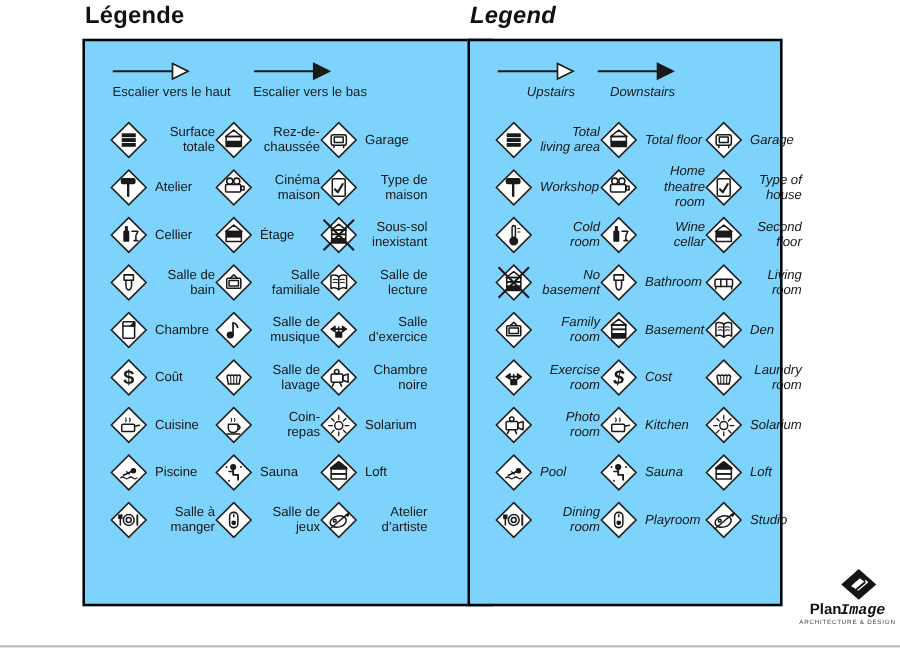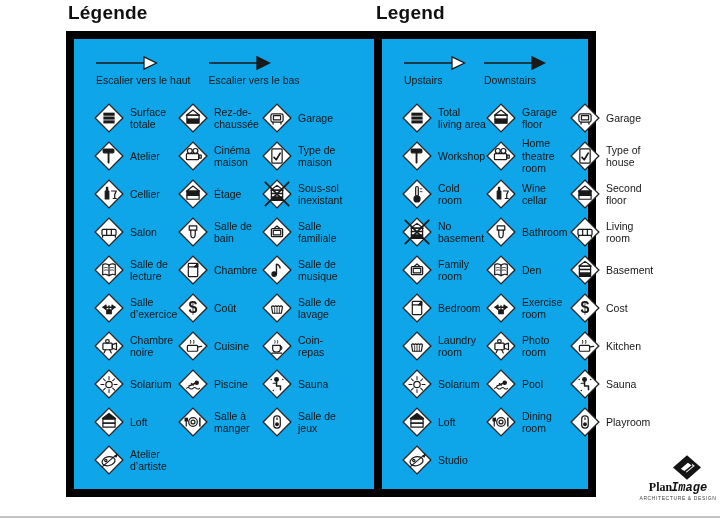--- a/index.html
+++ b/index.html
@@ -4,49 +4,49 @@
 <style>
   html,body{margin:0;padding:0;}
   body{
     width:720px;height:523px;background:#ffffff;overflow:hidden;
     font-family:"Liberation Sans",sans-serif;color:#1a1a1a;
     -webkit-font-smoothing:antialiased;position:relative;
   }
   .sheet{position:absolute;inset:0;}
   .panel{position:absolute;top:2px;}
   .panel.fr{left:66px;width:329px;}
-  .panel.en{left:374px;width:222px;}
+  .panel.en{left:374px;width:252px;font-style:italic;}
   .panel h2{
     margin:0 0 7px 2px;font-size:19px;line-height:22px;font-weight:700;
     letter-spacing:.2px;color:#111;
   }
   .box{
-    border:8px solid #000000;background:#0ea5e9;height:438px;
-    padding:12px 6px 0 20px;box-sizing:content-box;
+    border:2px solid #000000;background:#7dd3fc;height:438px;
+    padding:12px 6px 0 20px;box-sizing:content-box;text-align:right;
   }
   .arrows{display:flex;gap:18px;height:46px;margin-left:2px;}
   .arrow-group{display:flex;flex-direction:column;}
   .arrow-group svg{display:block;margin-top:4px;}
   .arrow-label{font-size:10.5px;line-height:13px;margin-top:3px;white-space:nowrap;}
   .grid{
     display:grid;grid-template-columns:84px 84px 1fr;grid-auto-rows:38px;
     align-items:center;margin-top:2px;
   }
   .item{display:flex;align-items:center;gap:6px;}
   .item .diamond{flex:0 0 auto;width:30px;height:30px;display:block;}
   .item .label{
     font-size:10.5px;line-height:12.5px;max-width:50px;color:#161616;
   }
   .logo{
     position:absolute;right:5px;top:455px;width:74px;
     display:flex;flex-direction:column;align-items:center;
   }
   .logo-mark{display:block;margin-bottom:1px;margin-left:18px;}
   .logo-text{font-size:12px;line-height:12px;white-space:nowrap;color:#101010;}
-  .logo-plan{font-weight:700;font-family:Liberation Serif, serif;}
+  .logo-plan{font-weight:700;font-family:Liberation Sans, sans-serif;}
   .logo-image{
     font-family:Liberation Mono, monospace;font-style:italic;font-weight:700;
     margin-left:-1px;
   }
   .logo-tagline{
     font-size:5px;letter-spacing:.6px;color:#444;margin-top:1px;white-space:nowrap;
   }
   .baseline{
     position:absolute;left:0;right:0;top:516px;height:2px;background:#c3c3c3;
   }
@@ -178,33 +178,20 @@
                   <rect x="10" y="19.4" width="12" height="3.4" fill="#1a1a1a"></rect>
                 </g>
                 <path d="M3 3 29 29 M29 3 3 29" stroke="#1a1a1a" stroke-width="1.8"></path>
               </svg></span>
             <span class="label">Sous-sol inexistant</span>
           </div>
           <div class="item">
             <span class="diamond"><svg viewBox="0 0 32 32" width="30" height="30">
                 <path d="M16 1.2 30.8 16 16 30.8 1.2 16Z" fill="#fff" stroke="#222" stroke-width="1.4"></path>
                 <g fill="none" stroke="#1a1a1a" stroke-width="1.3" stroke-linecap="round" stroke-linejoin="round">
-                  <rect x="8.5" y="13.2" width="15" height="6.3" rx="1.2"></rect>
-                  <line x1="13.5" y1="13.2" x2="13.5" y2="19.5"></line>
-                  <line x1="18.5" y1="13.2" x2="18.5" y2="19.5"></line>
-                  <line x1="9.2" y1="19.5" x2="9.2" y2="21.5"></line>
-                  <line x1="22.8" y1="19.5" x2="22.8" y2="21.5"></line>
-                </g>
-              </svg></span>
-            <span class="label">Salon</span>
-          </div>
-          <div class="item">
-            <span class="diamond"><svg viewBox="0 0 32 32" width="30" height="30">
-                <path d="M16 1.2 30.8 16 16 30.8 1.2 16Z" fill="#fff" stroke="#222" stroke-width="1.4"></path>
-                <g fill="none" stroke="#1a1a1a" stroke-width="1.3" stroke-linecap="round" stroke-linejoin="round">
                   <rect x="12" y="9.5" width="8" height="4.6"></rect>
                   <path d="M13.6 14.1 v3.6 c0 2.9 1 4.6 2.4 4.6 s2.4-1.7 2.4-4.6 V14.1"></path>
                 </g>
               </svg></span>
             <span class="label">Salle de bain</span>
           </div>
           <div class="item">
             <span class="diamond"><svg viewBox="0 0 32 32" width="30" height="30">
                 <path d="M16 1.2 30.8 16 16 30.8 1.2 16Z" fill="#fff" stroke="#222" stroke-width="1.4"></path>
                 <g fill="none" stroke="#1a1a1a" stroke-width="1.3" stroke-linecap="round" stroke-linejoin="round">
@@ -438,21 +425,21 @@
           </div>
           <div class="item">
             <span class="diamond"><svg viewBox="0 0 32 32" width="30" height="30">
                 <path d="M16 1.2 30.8 16 16 30.8 1.2 16Z" fill="#fff" stroke="#222" stroke-width="1.4"></path>
                 <g fill="none" stroke="#1a1a1a" stroke-width="1.3" stroke-linecap="round" stroke-linejoin="round">
                   <path d="M16 7.5 23 13 9 13Z"></path>
                   <rect x="9.5" y="13" width="13" height="4.2"></rect>
                   <rect x="9.5" y="17.4" width="13" height="4.2" fill="#1a1a1a"></rect>
                 </g>
               </svg></span>
-            <span class="label">Garage floor</span>
+            <span class="label">Total floor</span>
           </div>
           <div class="item">
             <span class="diamond"><svg viewBox="0 0 32 32" width="30" height="30">
                 <path d="M16 1.2 30.8 16 16 30.8 1.2 16Z" fill="#fff" stroke="#222" stroke-width="1.4"></path>
                 <g fill="none" stroke="#1a1a1a" stroke-width="1.3" stroke-linecap="round" stroke-linejoin="round">
                   <rect x="9.5" y="11.5" width="13" height="9" rx="2"></rect>
                   <rect x="12.2" y="13.5" width="7.6" height="4.6"></rect>
                   <line x1="11.8" y1="20.5" x2="11.8" y2="22.5"></line>
                   <line x1="20.2" y1="20.5" x2="20.2" y2="22.5"></line>
                 </g>
@@ -569,49 +556,38 @@
                   <rect x="10" y="12.3" width="12" height="8.7" rx="1"></rect>
                   <rect x="12" y="14.3" width="8" height="4.7"></rect>
                 </g>
               </svg></span>
             <span class="label">Family room</span>
           </div>
           <div class="item">
             <span class="diamond"><svg viewBox="0 0 32 32" width="30" height="30">
                 <path d="M16 1.2 30.8 16 16 30.8 1.2 16Z" fill="#fff" stroke="#222" stroke-width="1.4"></path>
                 <g fill="none" stroke="#1a1a1a" stroke-width="1.3" stroke-linecap="round" stroke-linejoin="round">
-                  <path d="M16 11 c-2-1.8-5.2-1.8-6.7-.7 V21.2 c1.5-1 4.7-1 6.7 .9 c2-1.9 5.2-1.9 6.7-.9 V10.3 c-1.5-1.1-4.7-1.1-6.7 .7 Z"></path>
-                  <line x1="16" y1="11" x2="16" y2="22"></line>
-                  <path d="M11.2 13.6 c1.4-.5 2.8-.4 3.7 .1 M11.2 16.2 c1.4-.5 2.8-.4 3.7 .1 M20.8 13.6 c-1.4-.5-2.8-.4-3.7 .1 M20.8 16.2 c-1.4-.5-2.8-.4-3.7 .1" stroke-width="0.9"></path>
-                </g>
-              </svg></span>
-            <span class="label">Den</span>
-          </div>
-          <div class="item">
-            <span class="diamond"><svg viewBox="0 0 32 32" width="30" height="30">
-                <path d="M16 1.2 30.8 16 16 30.8 1.2 16Z" fill="#fff" stroke="#222" stroke-width="1.4"></path>
-                <g fill="none" stroke="#1a1a1a" stroke-width="1.3" stroke-linecap="round" stroke-linejoin="round">
                   <path d="M16 6.8 22.5 11.8 9.5 11.8Z"></path>
                   <rect x="10" y="11.8" width="12" height="3.6"></rect>
                   <rect x="10" y="15.6" width="12" height="3.6"></rect>
                   <rect x="10" y="19.4" width="12" height="3.4" fill="#1a1a1a"></rect>
                 </g>
               </svg></span>
             <span class="label">Basement</span>
           </div>
           <div class="item">
             <span class="diamond"><svg viewBox="0 0 32 32" width="30" height="30">
                 <path d="M16 1.2 30.8 16 16 30.8 1.2 16Z" fill="#fff" stroke="#222" stroke-width="1.4"></path>
                 <g fill="none" stroke="#1a1a1a" stroke-width="1.3" stroke-linecap="round" stroke-linejoin="round">
-                  <rect x="11" y="9" width="10" height="14" rx="0.8"></rect>
-                  <line x1="11" y1="12.6" x2="21" y2="12.6"></line>
-                  <path d="M21 9 l-3.4 3.6 h3.4 Z" fill="#1a1a1a"></path>
-                </g>
-              </svg></span>
-            <span class="label">Bedroom</span>
+                  <path d="M16 11 c-2-1.8-5.2-1.8-6.7-.7 V21.2 c1.5-1 4.7-1 6.7 .9 c2-1.9 5.2-1.9 6.7-.9 V10.3 c-1.5-1.1-4.7-1.1-6.7 .7 Z"></path>
+                  <line x1="16" y1="11" x2="16" y2="22"></line>
+                  <path d="M11.2 13.6 c1.4-.5 2.8-.4 3.7 .1 M11.2 16.2 c1.4-.5 2.8-.4 3.7 .1 M20.8 13.6 c-1.4-.5-2.8-.4-3.7 .1 M20.8 16.2 c-1.4-.5-2.8-.4-3.7 .1" stroke-width="0.9"></path>
+                </g>
+              </svg></span>
+            <span class="label">Den</span>
           </div>
           <div class="item">
             <span class="diamond"><svg viewBox="0 0 32 32" width="30" height="30">
                 <path d="M16 1.2 30.8 16 16 30.8 1.2 16Z" fill="#fff" stroke="#222" stroke-width="1.4"></path>
                 <g fill="none" stroke="#1a1a1a" stroke-width="1.3" stroke-linecap="round" stroke-linejoin="round">
                   <line x1="9.5" y1="15.2" x2="22.5" y2="15.2" stroke-width="1.4"></line>
                   <path d="M9.8 15.2 l3-2.3 v4.6 Z" fill="#1a1a1a"></path>
                   <path d="M22.2 15.2 l-3-2.3 v4.6 Z" fill="#1a1a1a"></path>
                   <line x1="16" y1="13.5" x2="16" y2="18"></line>
                   <rect x="13.6" y="18" width="4.8" height="4" fill="#1a1a1a"></rect>

